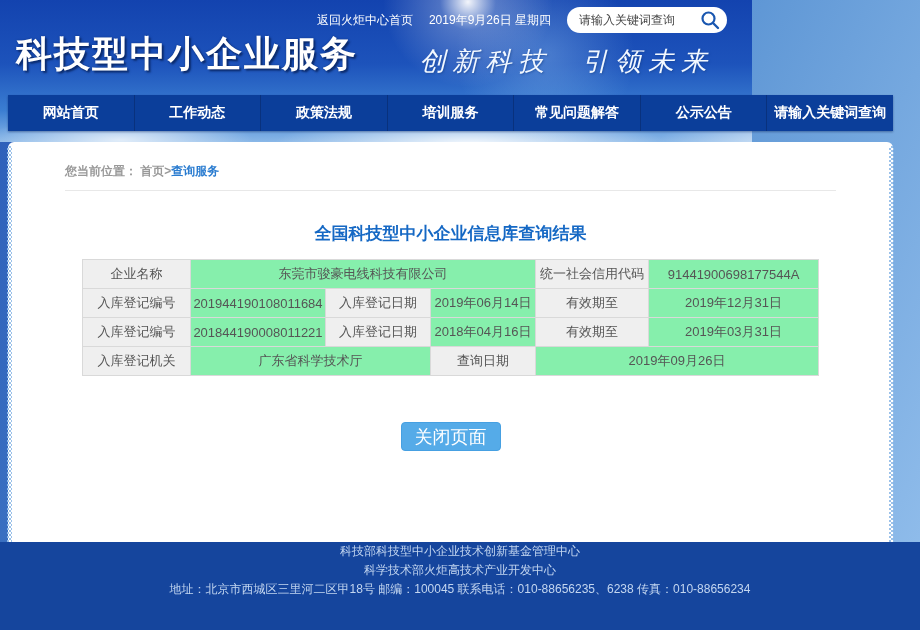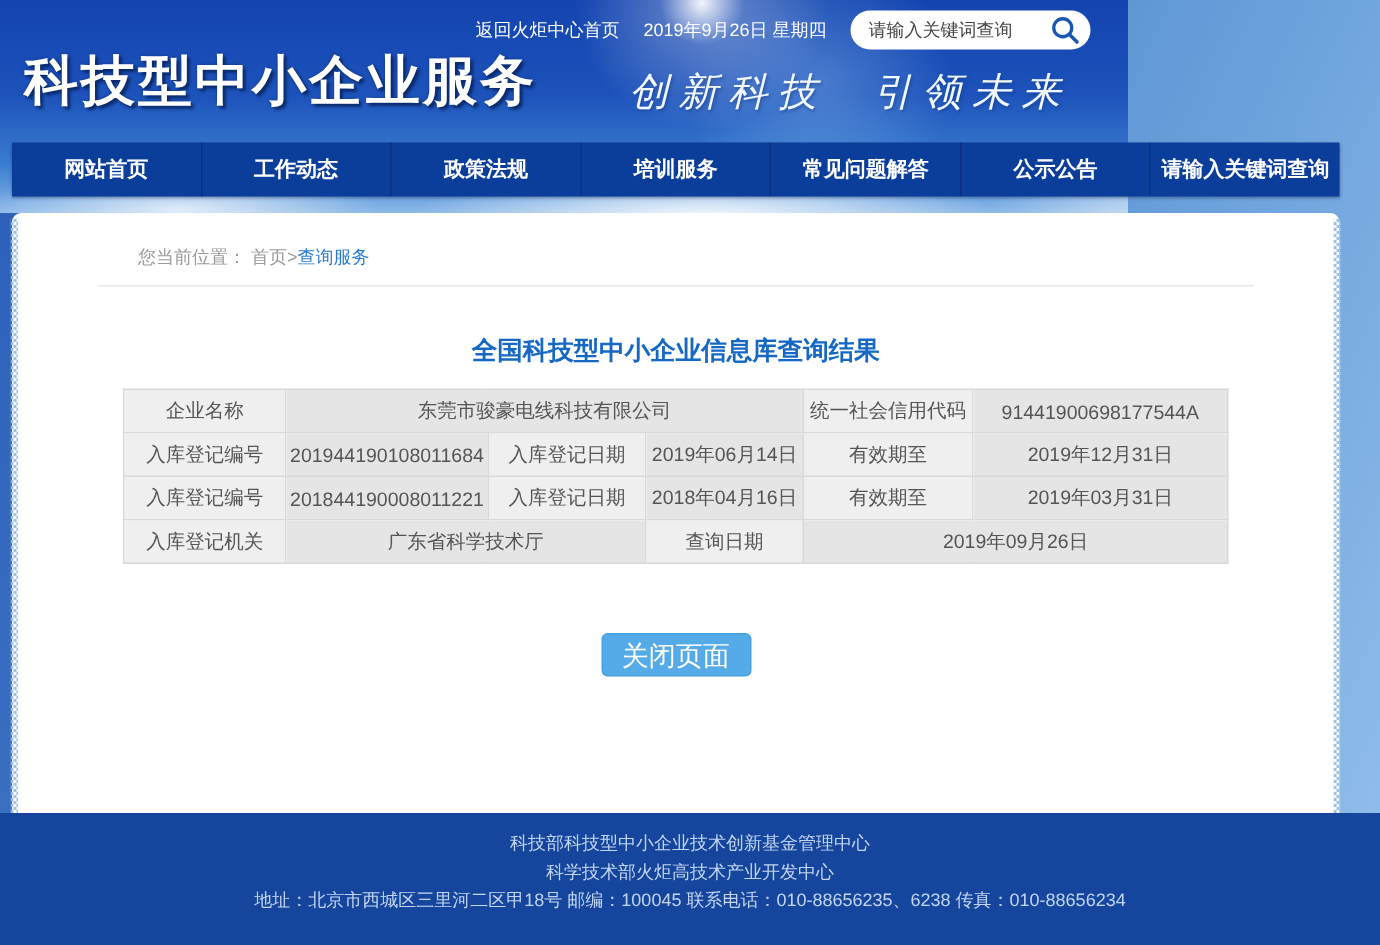--- a/index.html
+++ b/index.html
@@ -64,47 +64,47 @@
   .card{
     position:relative; width:885px; height:400px; margin-left:8px;
     background:#ffffff; border-radius:6px 6px 0 0;
   }
   .card::before,.card::after{
     content:""; position:absolute; top:4px; bottom:0; width:5px;
     background:conic-gradient(rgba(150,190,232,.95) 0 25%, rgba(255,255,255,0) 0 50%, rgba(150,190,232,.95) 0 75%, rgba(255,255,255,0) 0) 0 0/4px 4px;
   }
   .card::before{ left:-1px; }
   .card::after{ right:-1px; }
-  .breadcrumb{ padding:21px 0 0 84px; font-size:12px; color:#999; }
+  .breadcrumb{ padding:21px 0 0 57px; font-size:12px; color:#999;font-weight:bold; }
   .breadcrumb .crumb-home{ color:#999; text-decoration:none; cursor:pointer; }
   .breadcrumb .crumb-current{ color:var(--link-blue,#2a7cd0); text-decoration:none; cursor:pointer; }
   .rule{ border:none; border-top:1px solid #e8e8e8; margin:10px 57px 0 57px; }
   .result-title{
     margin-top:31px; text-align:center;
     font-size:17px; font-weight:bold; color:var(--accent-blue,#1568c4);
   }
   table.result{
     width:736px; margin:14px auto 0; border-collapse:collapse;
     font-size:13px; color:#555; table-layout:fixed;
   }
   table.result td{
     border:1px solid #d9d9d9; height:29px; text-align:center;
     overflow:hidden; white-space:nowrap;
   }
   td.cell-label{ background:#efefef; color:#555; }
-  td.cell-value{ background:#e5e5e5; color:#555; }
+  td.cell-value{ background:#86efac; color:#555; }
   .close-btn{
     display:block; margin:46px auto 0; min-width:76px; height:29px; padding:0 13px;
     background:var(--button-blue,#55abe8); color:#fff; border:1px solid #46a0e2;
     border-radius:4px; font-size:18px; font-family:inherit; cursor:pointer;
   }
   
   .site-footer{
     width:920px; height:88px; background:var(--footer-bg,#15459d);
-    padding-top:11px; text-align:center;
+    text-align:center;
   }
   .footer-line{ font-size:12px; line-height:19px; color:#c3d6f0; }
 </style>
 </head>
 <body>
 
 <header class="site-header">
   <div class="topbar">
     <a class="topbar-link">返回火炬中心首页</a>
     <span>2019年9月26日 星期四</span>

